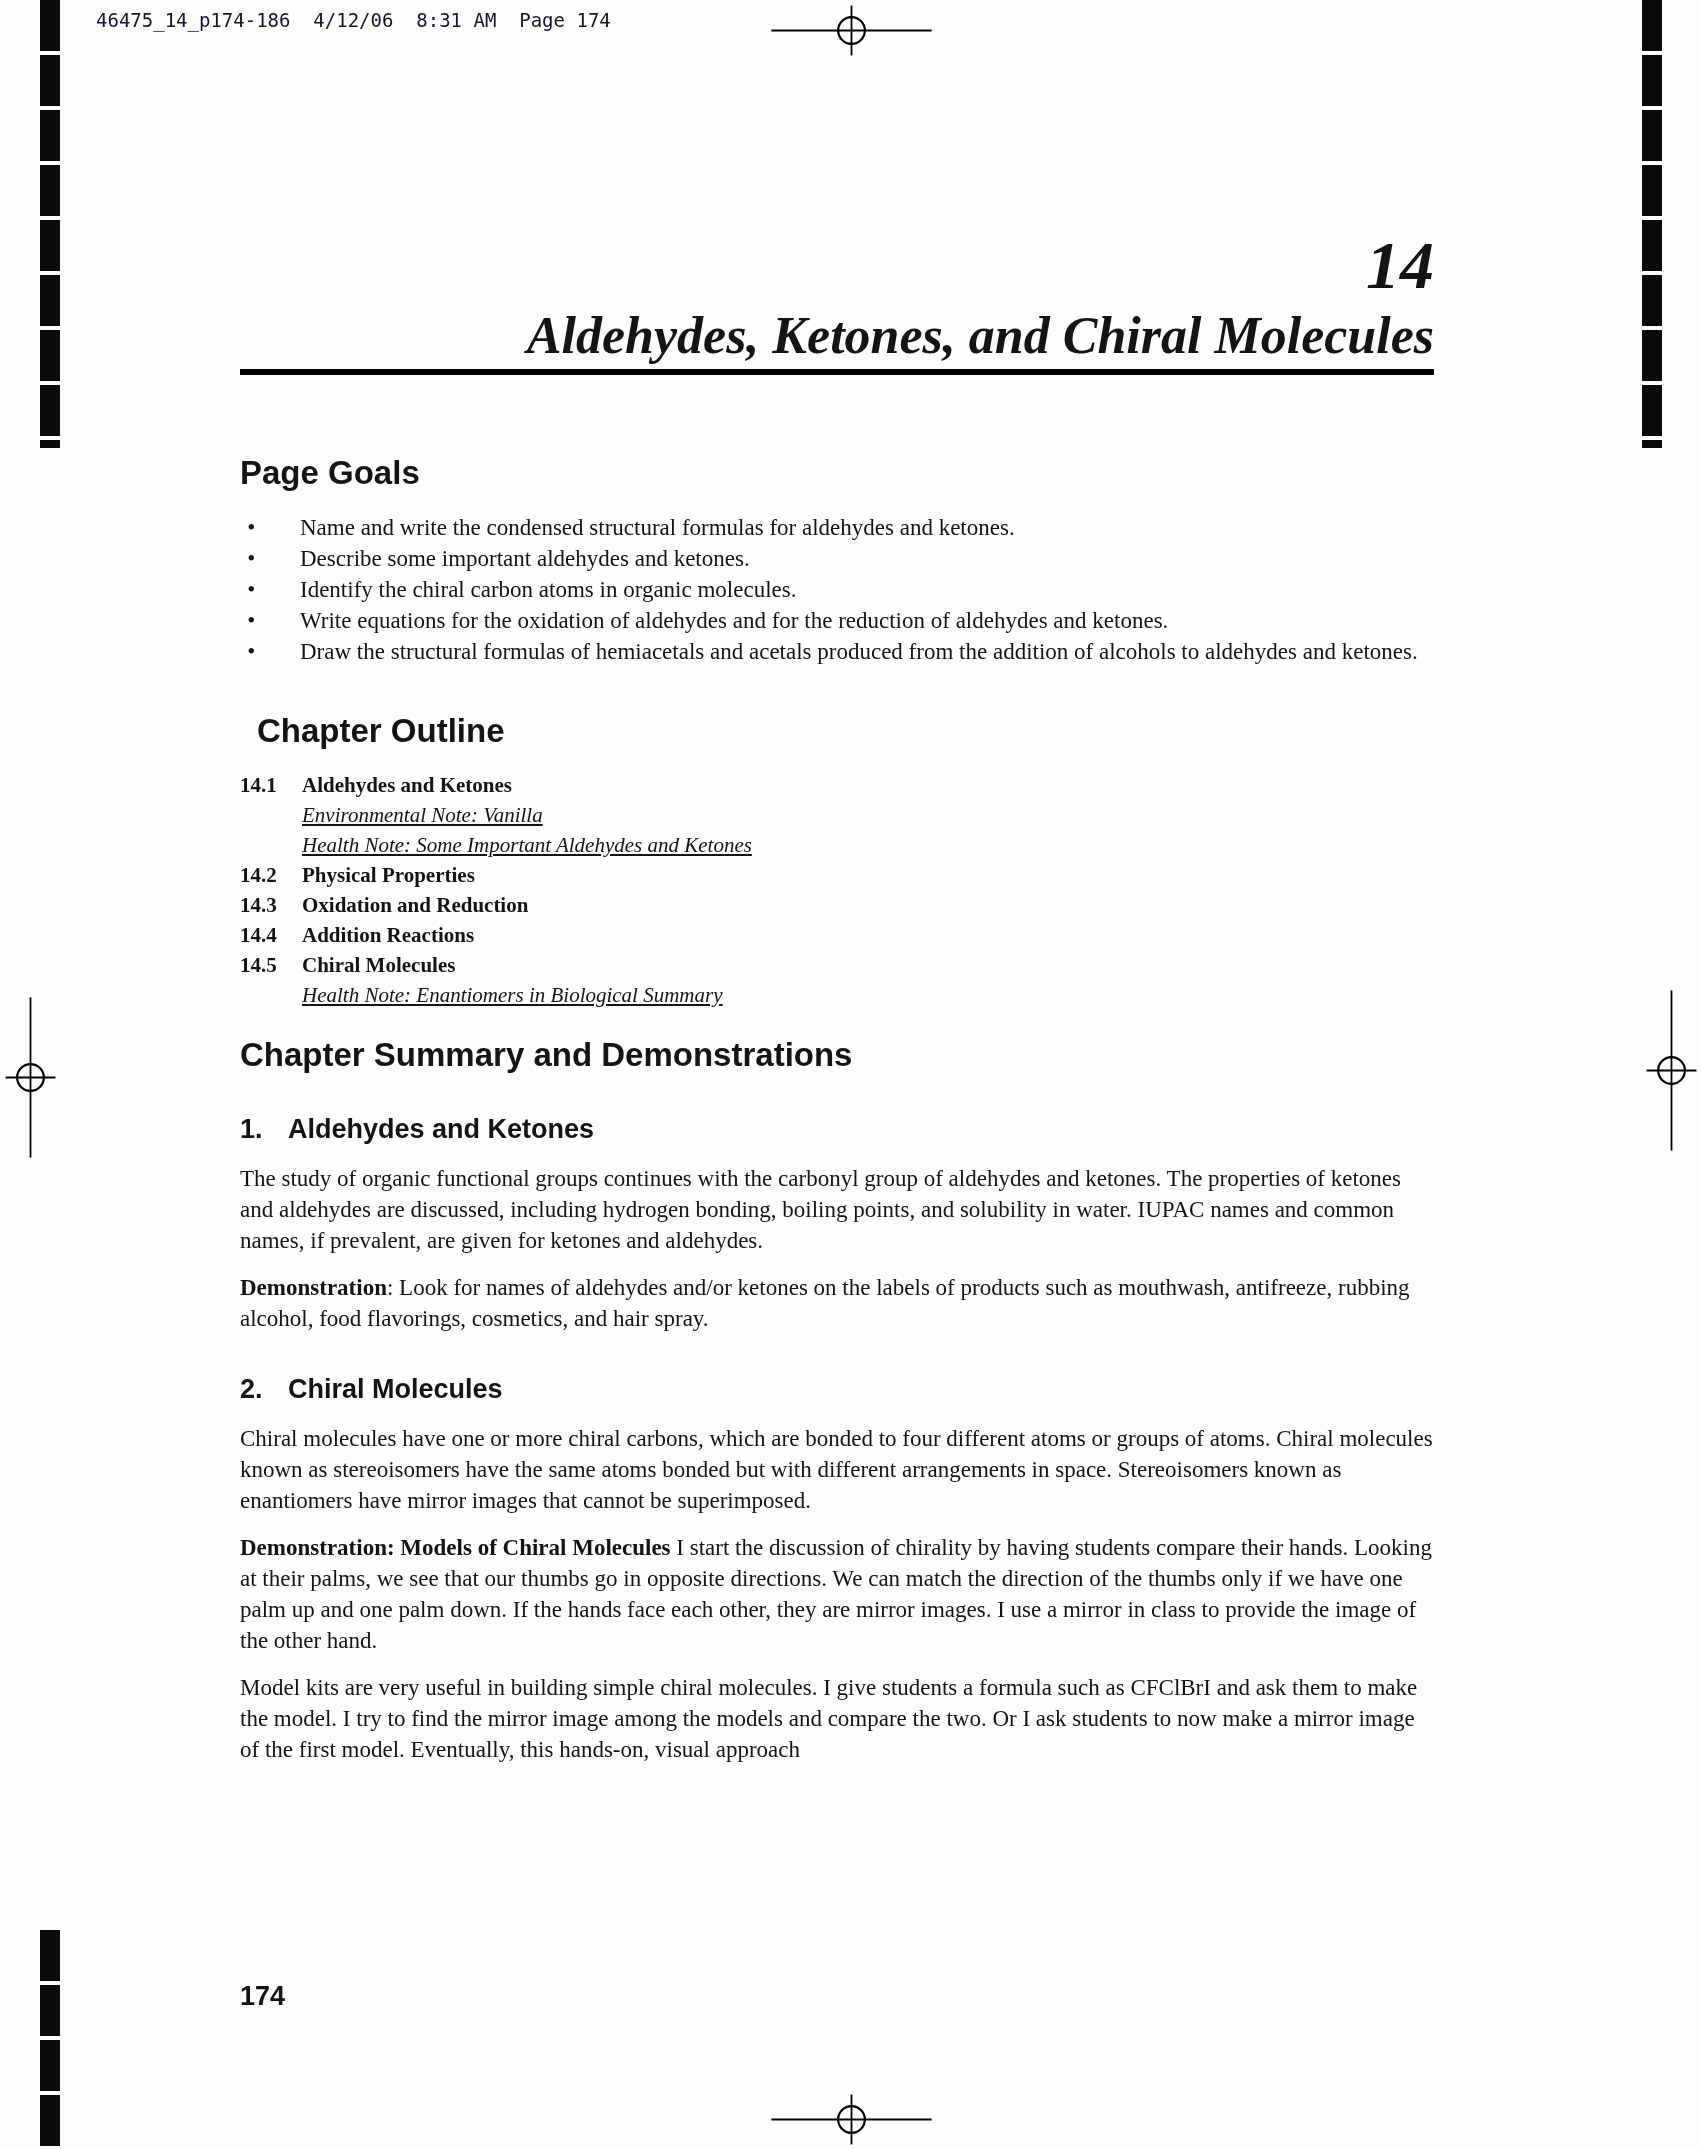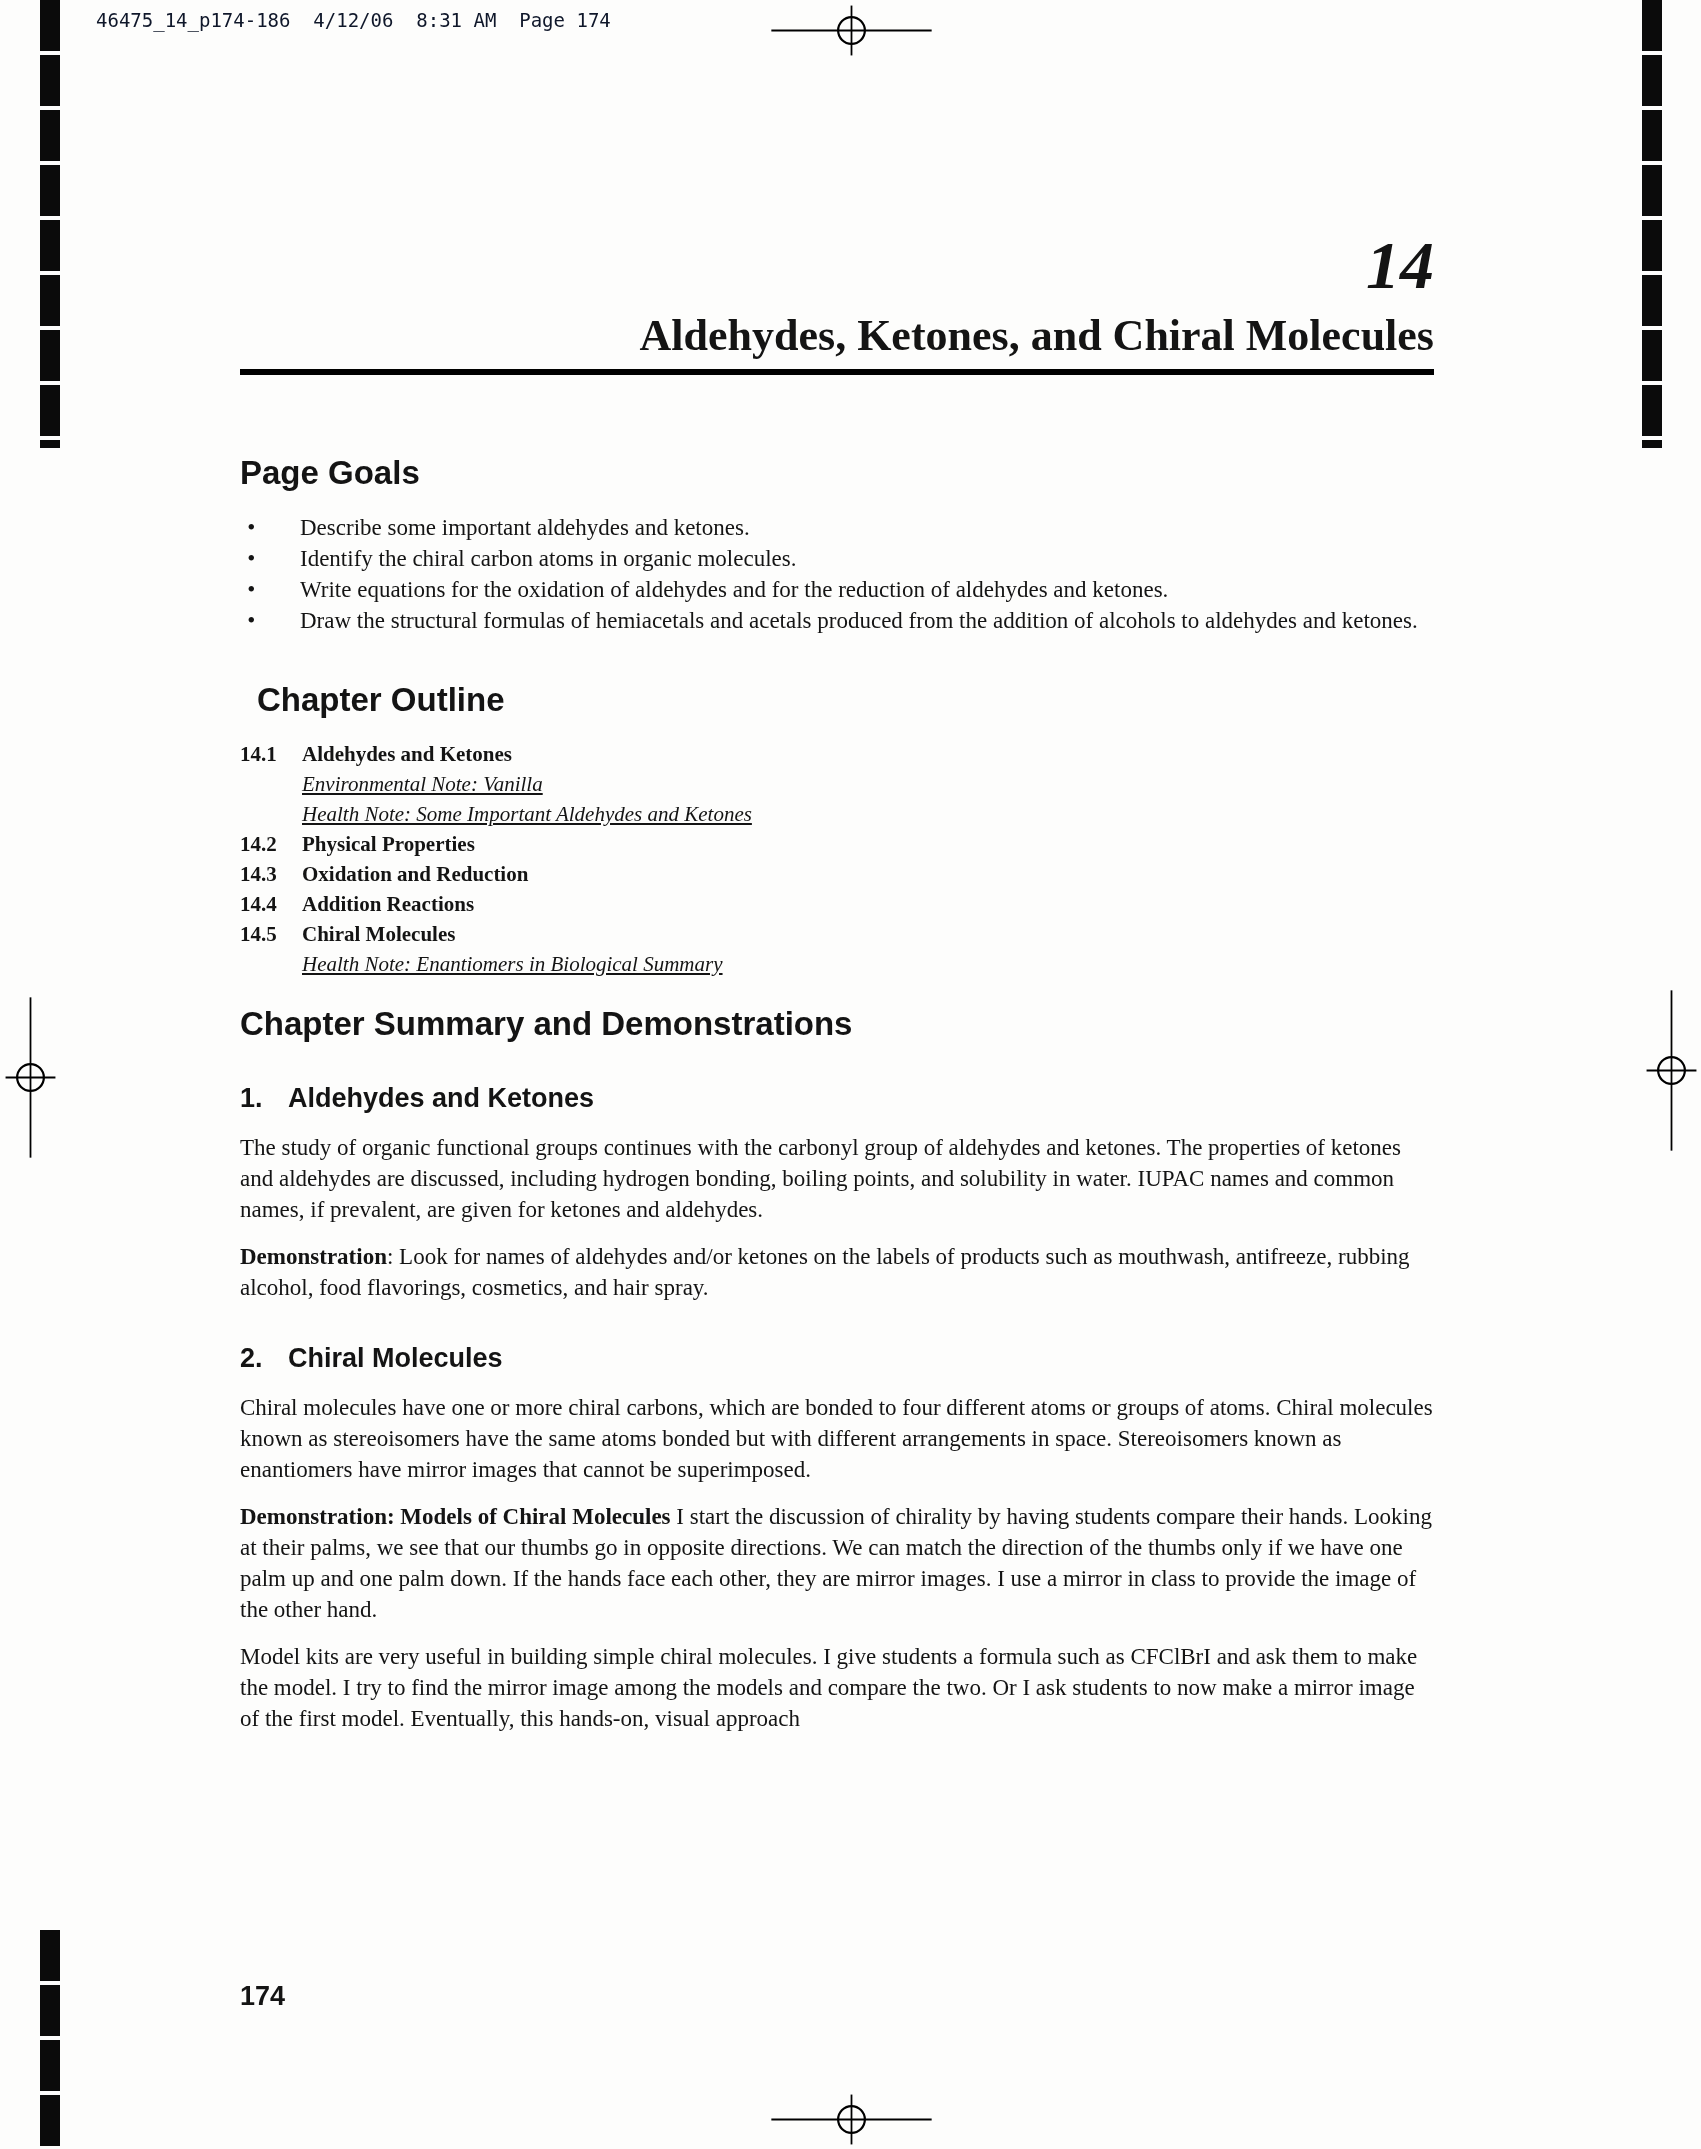--- a/index.html
+++ b/index.html
@@ -34,22 +34,22 @@
   
   .content { position: absolute; left: 240px; top: 231px; width: 1194px; }
 
   .chap-num {
     text-align: right;
     font-weight: bold; font-style: italic;
     font-size: 68px; line-height: 1;
   }
   .chap-title {
     text-align: right;
-    font-weight: bold; 
-    font-size: 44px; line-height: 52px;
+    font-weight: bold; font-style: italic;
+    font-size: 52px; line-height: 52px;
     margin-top: 10.7px;
   }
   .rule { height: 6.3px; background: #000; margin-top: 7.2px; }
 
   h2 {
     font-family: "Liberation Sans", sans-serif;
     font-size: 33px; line-height: 38px;
     margin: 0; font-weight: bold;
   }
   .h2-goals   { margin-top: 79px; }
@@ -124,20 +124,21 @@
 </div>
 
 <div class="content">
 
   <div class="chap-num">14</div>
   <div class="chap-title">Aldehydes, Ketones, and Chiral Molecules</div>
   <div class="rule"></div>
 
   <h2 class="h2-goals">Page Goals</h2>
   <ul class="goals">
+    <li>Name and write the condensed structural formulas for aldehydes and ketones.</li>
     <li>Describe some important aldehydes and ketones.</li>
     <li>Identify the chiral carbon atoms in organic molecules.</li>
     <li>Write equations for the oxidation of aldehydes and for the reduction of aldehydes and ketones.</li>
     <li>Draw the structural formulas of hemiacetals and acetals produced from the addition of alcohols to aldehydes and ketones.</li>
   </ul>
 
   <h2 class="h2-outline">Chapter Outline</h2>
   <div class="outline">
     <div class="o-row"><span class="o-num">14.1</span><span>Aldehydes and Ketones</span></div>
     <div class="o-note">Environmental Note: Vanilla</div>

